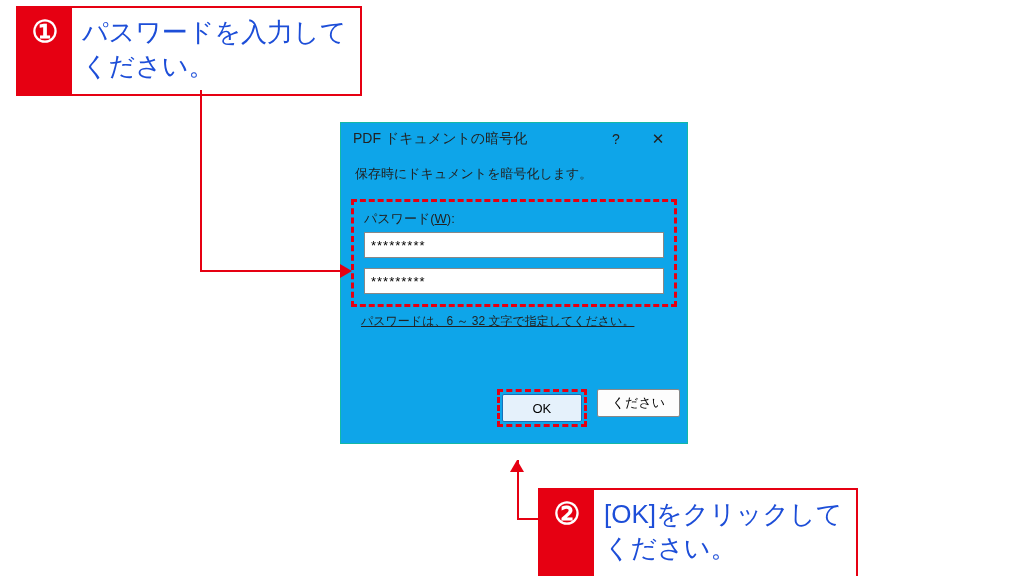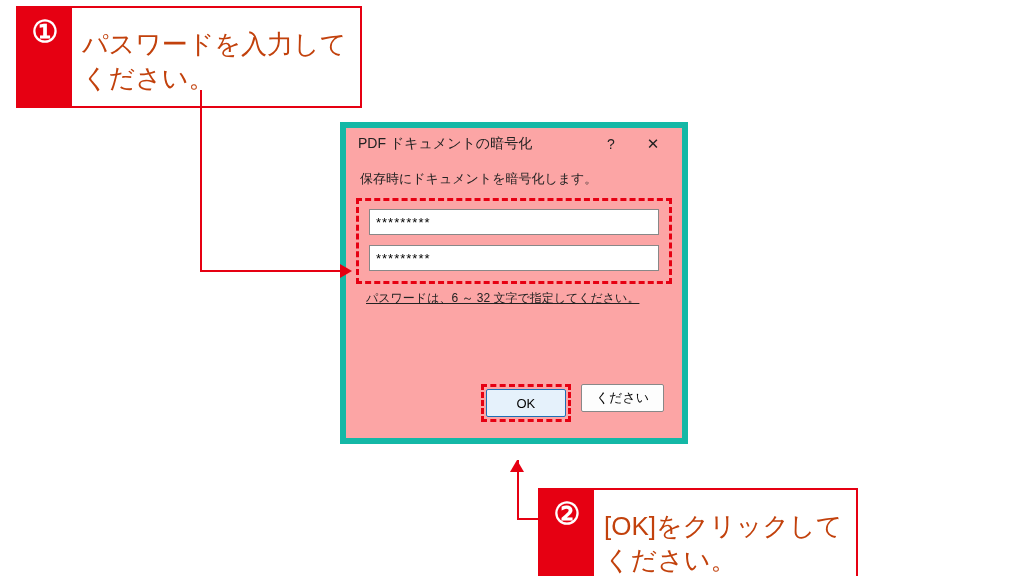--- a/index.html
+++ b/index.html
@@ -11,22 +11,22 @@
       background: #fff;
     }
 
     
     .dialog {
       position: absolute;
       left: 340px;
       top: 122px;
       width: 348px;
       height: 322px;
-      border: 6px solid #14b8a6;
-      background: #fca5a5;
+      border: 1px solid #14b8a6;
+      background: #0ea5e9;
     }
     .titlebar {
       display: flex;
       align-items: center;
       height: 32px;
       padding: 0 8px 0 12px;
       font-size: 14px;
     }
     .titlebar-title { flex: 1; color: #222; }
     .titlebar-btn {
@@ -35,21 +35,21 @@
       display: flex;
       align-items: center;
       justify-content: center;
       font-size: 14px;
       color: #222;
       cursor: pointer;
     }
     .titlebar-btn.close { font-size: 15px; }
 
     .dialog-body { padding: 10px 14px 0 14px; }
-    .instruction { font-size: 13px; color: #222; margin-bottom: 10px; }
+    .instruction { font-size: 13px; color: #222; margin-bottom: 16px; }
 
     .field-group {
       border: 3px dashed #e60012;
       padding: 8px 10px 10px 10px;
       margin: 0 -4px 6px -4px;
     }
     .field-label { font-size: 13px; color: #222; margin-bottom: 4px; }
     .field-label .accel { text-decoration: underline; }
     .pw-input {
       width: 100%;
@@ -60,21 +60,21 @@
       font-size: 13px;
       font-family: inherit;
       letter-spacing: 1px;
     }
     .gap { height: 10px; }
     .hint { font-size: 12px; color: #222; margin-left: 6px; margin-top: 2px; text-decoration: underline; }
 
     .button-row {
       position: absolute;
       bottom: 16px;
-      right: 18px;
+      right: 7px;
       display: flex;
       gap: 10px;
     }
     .btn {
       height: 28px;
       min-width: 80px;
       padding: 0 14px;
       border: 1px solid #888;
       background: #fdfdfd;
       font-size: 13px;
@@ -103,24 +103,24 @@
       color: #fff;
       width: 54px;
       display: flex;
       align-items: flex-start;
       justify-content: center;
       padding-top: 6px;
       font-size: 30px;
       font-weight: bold;
     }
     .callout-text {
-      padding: 20px 14px 10px 10px;
+      padding: 8px 14px 10px 10px;
       font-size: 26px;
       line-height: 1.3;
-      color: #c2410c;
+      color: #1d4ed8;
     }
     .callout1 { left: 16px; top: 6px; }
     .callout2 { left: 538px; top: 488px; }
 
     
     .arrow-line {
       position: absolute;
       background: #e60012;
     }
     .arrow-head {
@@ -152,20 +152,23 @@
 <div class="dialog">
   <div class="titlebar">
     <span class="titlebar-title">PDF ドキュメントの暗号化</span>
     <span class="titlebar-btn">?</span>
     <span class="titlebar-btn close">✕</span>
   </div>
   <div class="dialog-body">
     <div class="instruction">保存時にドキュメントを暗号化します。</div>
 
     <div class="field-group">
+      <div class="field-label">
+        <span>パスワード(</span><span class="accel">W</span><span>):</span>
+      </div>
       <input class="pw-input" type="text" value="*********" style="">
       <div class="gap"></div>
       <input class="pw-input" type="text" value="*********" style="">
     </div>
     <div class="hint">パスワードは、6 ～ 32 文字で指定してください。</div>
   </div>
 
   <div class="button-row">
     <span class="ok-frame">
       <button class="btn ok">OK</button>

